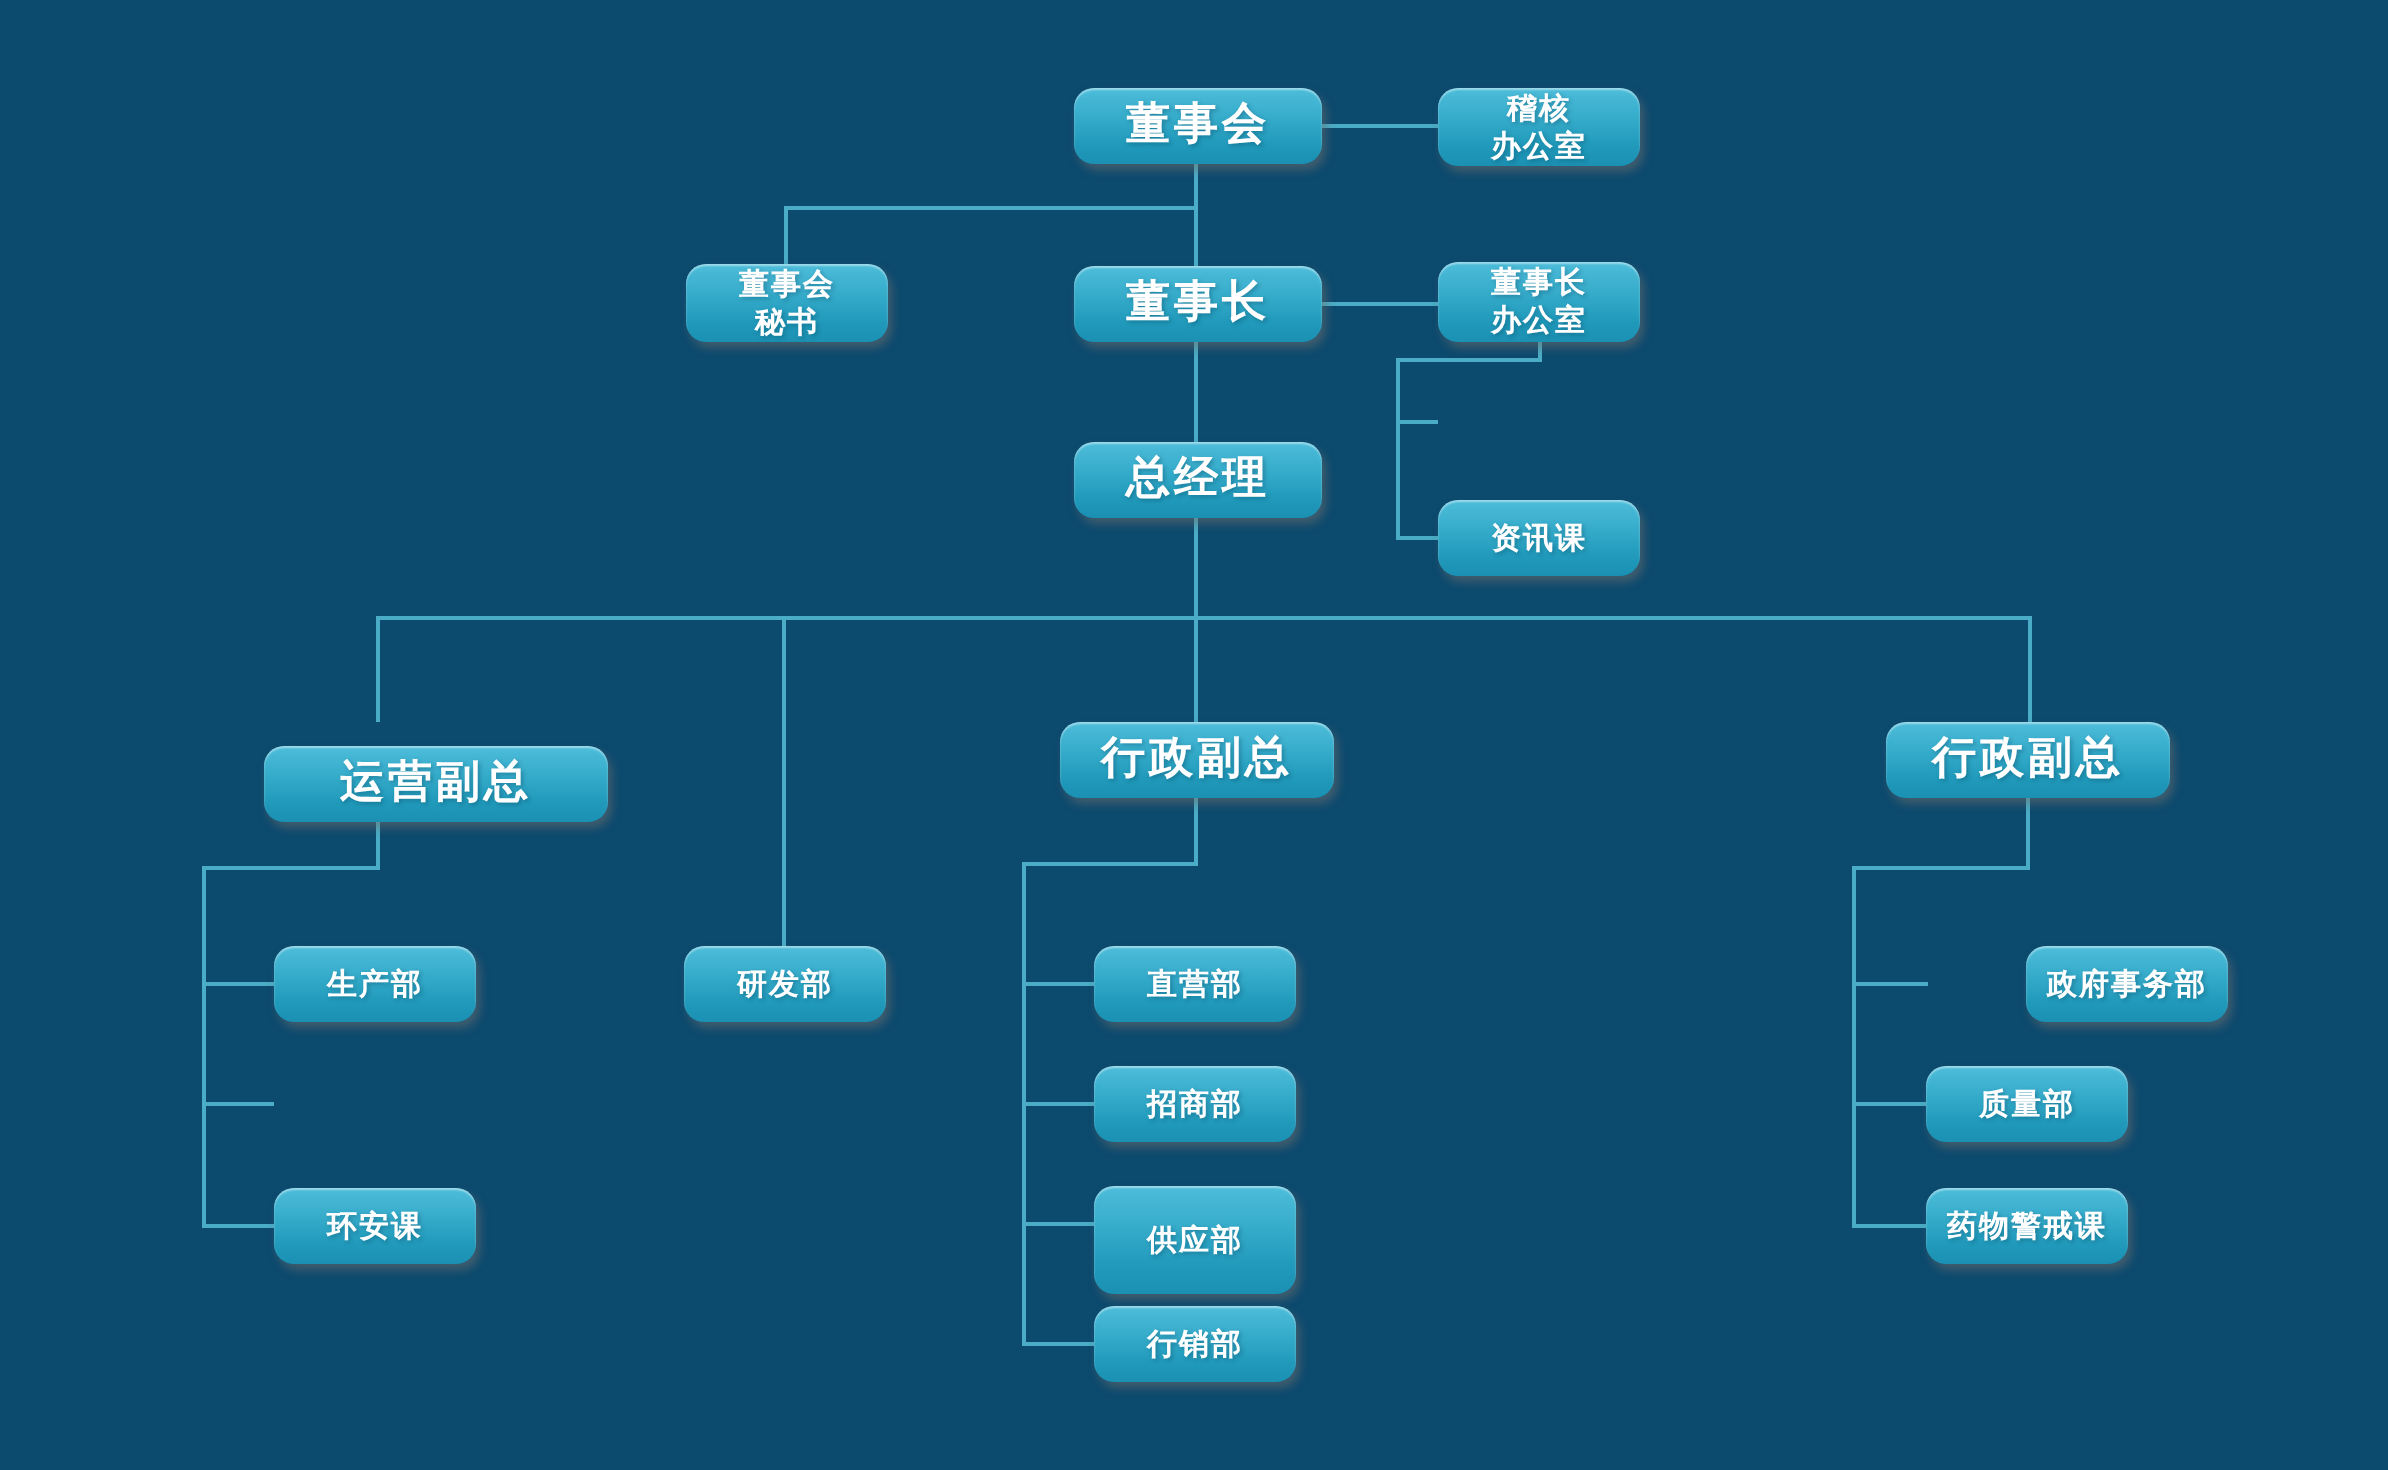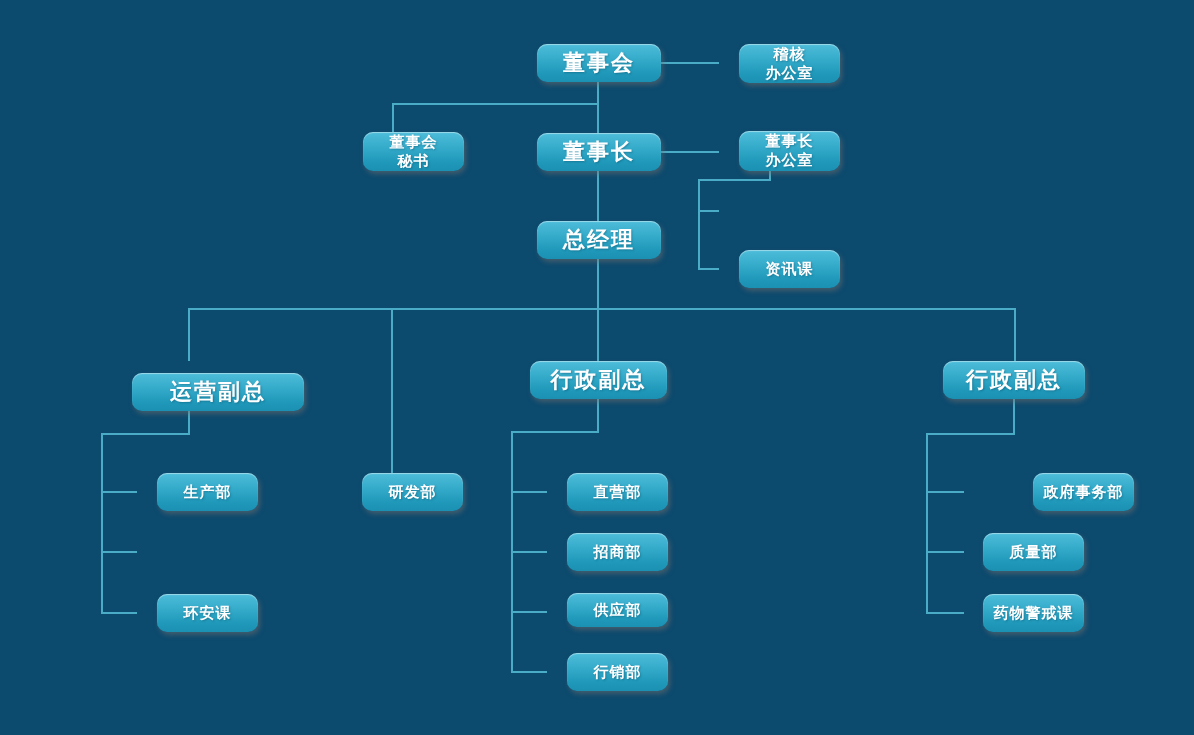--- a/index.html
+++ b/index.html
@@ -26,21 +26,21 @@
     white-space: pre-line;
     line-height: 1.25;
     border-radius: 10px;
     background: linear-gradient(180deg, #4dbdda 0%, #35abca 40%, #2099ba 75%, #1b90b2 100%);
     box-shadow: 2px 3px 5px rgba(110,110,110,0.55), inset 0 1px 1px rgba(255,255,255,0.45);
     text-shadow: 1px 1px 2px rgba(0,60,85,0.35);
     cursor: default;
     box-sizing: border-box;
   }
   .node-lg { font-size: 22px; letter-spacing: 2px; }
-  .node-sm { font-size: 15px; letter-spacing: 1px; margin-left: 20px; }
+  .node-sm { font-size: 15px; letter-spacing: 1px; }
   .connector {
     position: absolute;
     background: #4AACC6;
   }
 </style>
 </head>
 <body>
 
 <div class="stage">
     <div class="connector" style="left: 661px; top: 62px; width: 58px; height: 2px; background: rgb(74, 172, 198);"></div>
@@ -90,18 +90,18 @@
     <div class="node node-sm" style="left: 719px; top: 250px; width: 101px; height: 38px;">资讯课</div>
     <div class="node node-lg" style="left: 537px; top: 221px; width: 124px; height: 38px;">总经理</div>
     <div class="node node-lg" style="left: 132px; top: 361px; width: 172px; height: 38px; margin-top: 12px;">运营副总</div>
     <div class="node node-lg" style="left: 530px; top: 361px; width: 137px; height: 38px;">行政副总</div>
     <div class="node node-lg" style="left: 943px; top: 361px; width: 142px; height: 38px;">行政副总</div>
     <div class="node node-sm" style="left: 342px; top: 473px; width: 101px; height: 38px; text-align: center;">研发部</div>
     <div class="node node-sm" style="left: 137px; top: 473px; width: 101px; height: 38px;">生产部</div>
     <div class="node node-sm" style="left: 137px; top: 594px; width: 101px; height: 38px;">环安课</div>
     <div class="node node-sm" style="left: 547px; top: 473px; width: 101px; height: 38px;">直营部</div>
     <div class="node node-sm" style="left: 547px; top: 533px; width: 101px; height: 38px;">招商部</div>
-    <div class="node node-sm" style="left: 547px; top: 593px; width: 101px; height: 34px;">供应部</div>
+    <div class="node node-sm" style="left: 547px; top: 593px; width: 101px; height: 54px;">供应部</div>
     <div class="node node-sm" style="left: 547px; top: 653px; width: 101px; height: 38px;">行销部</div>
     <div class="node node-sm" style="left: 1013px; top: 473px; width: 101px; height: 38px;">政府事务部</div>
     <div class="node node-sm" style="left: 963px; top: 533px; width: 101px; height: 38px;">质量部</div>
     <div class="node node-sm" style="left: 963px; top: 594px; width: 101px; height: 38px;">药物警戒课</div>
   </div>
 
 </body></html>

